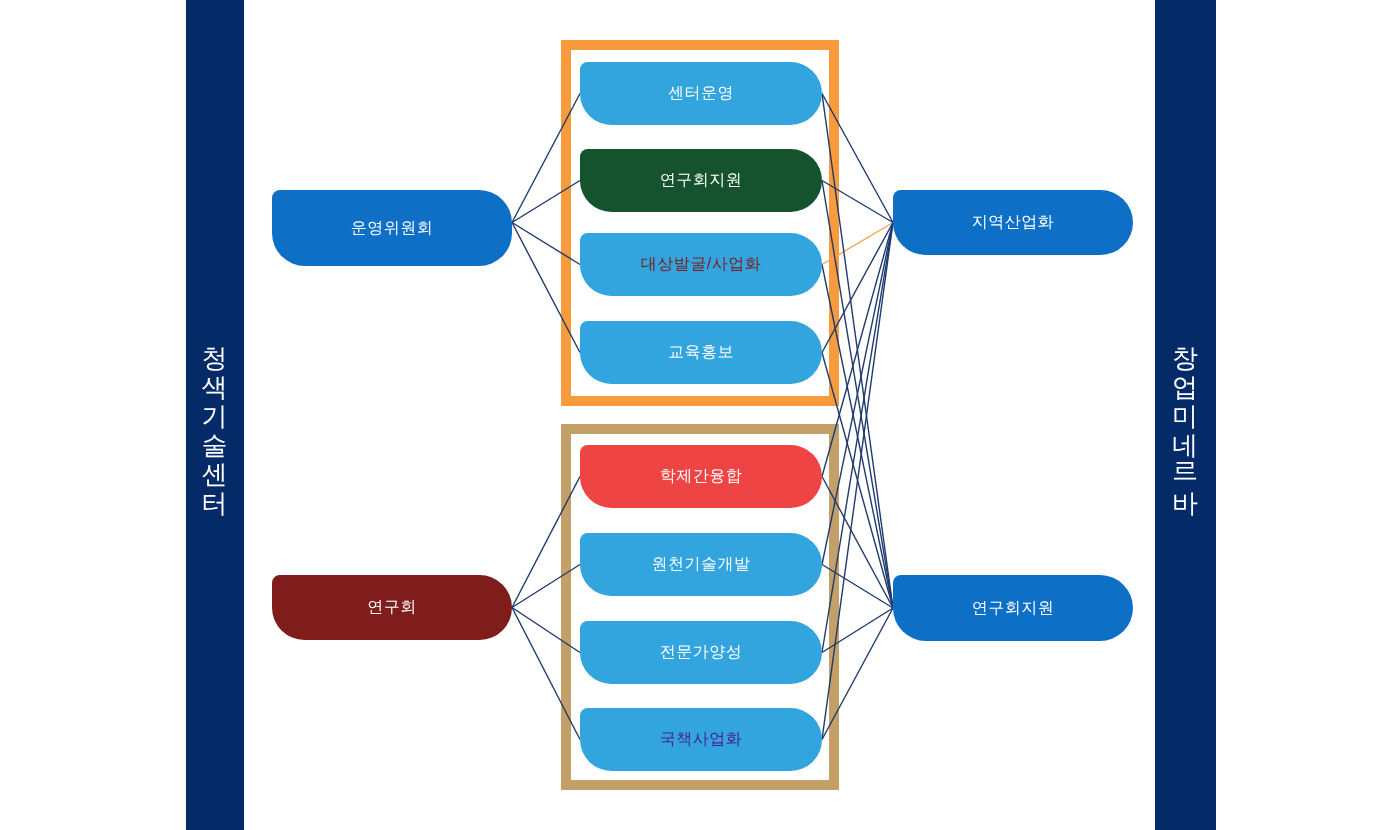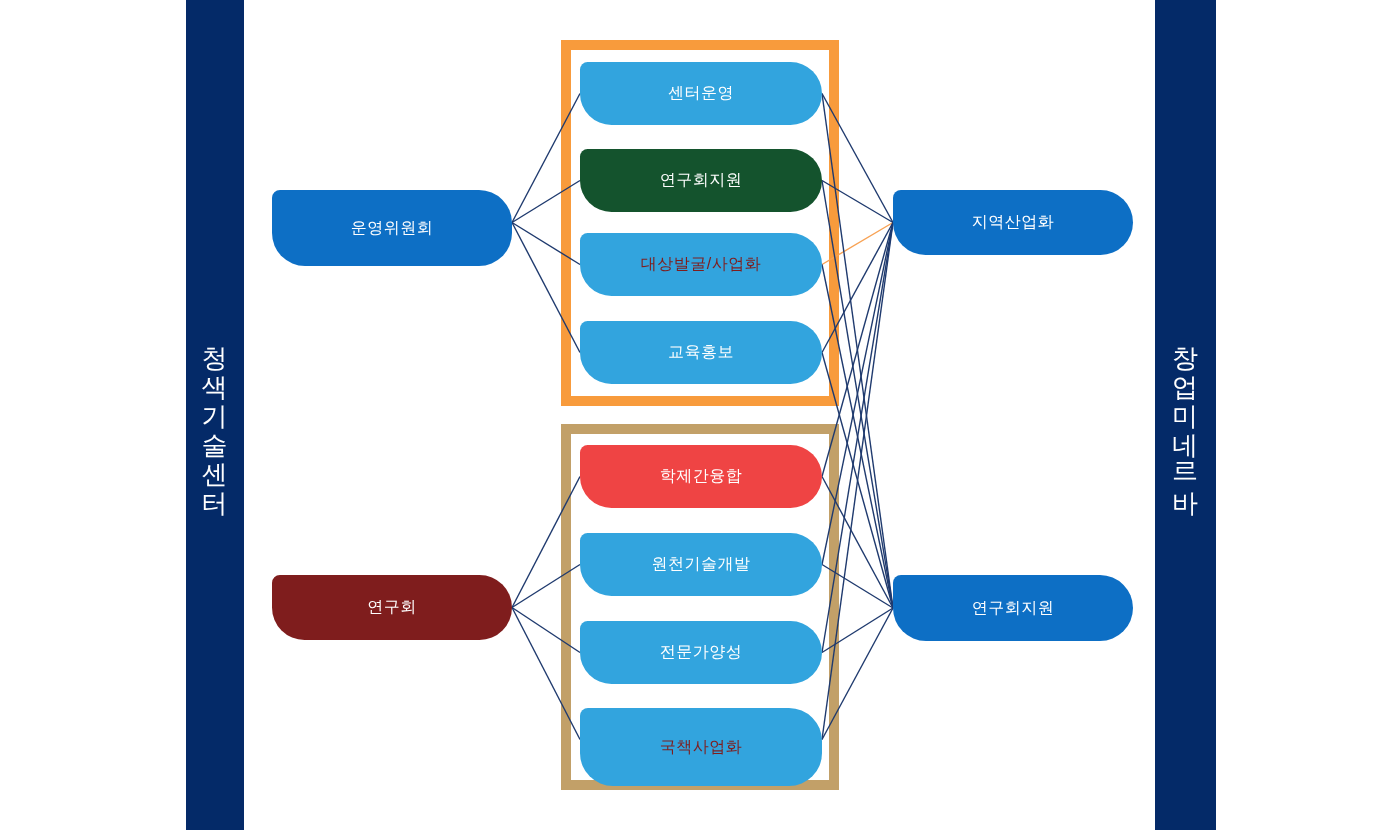--- a/index.html
+++ b/index.html
@@ -103,20 +103,20 @@
       <div class="node" style="left: 272px; top: 575px; width: 240px; height: 65px; background: #7f1d1d; color: rgb(255, 255, 255);">연구회</div>
       <div class="node" style="left: 893px; top: 190px; width: 240px; height: 65px; background: rgb(13, 111, 197); color: rgb(255, 255, 255);">지역산업화</div>
       <div class="node" style="left: 893px; top: 575px; width: 240px; height: 66px; background: rgb(13, 111, 197); color: rgb(255, 255, 255);">연구회지원</div>
       <div class="node" style="left: 580px; top: 62px; width: 242px; height: 63px; background: rgb(50, 164, 222); color: rgb(255, 255, 255);">센터운영</div>
       <div class="node" style="left: 580px; top: 149px; width: 242px; height: 63px; background: #14532d; color: rgb(255, 255, 255);">연구회지원</div>
       <div class="node" style="left: 580px; top: 233px; width: 242px; height: 63px; background: rgb(50, 164, 222); color: #7f1d1d;">대상발굴/사업화</div>
       <div class="node" style="left: 580px; top: 321px; width: 242px; height: 63px; background: rgb(50, 164, 222); color: rgb(255, 255, 255);">교육홍보</div>
       <div class="node" style="left: 580px; top: 445px; width: 242px; height: 63px; background: #ef4444; color: rgb(255, 255, 255);">학제간융합</div>
       <div class="node" style="left: 580px; top: 533px; width: 242px; height: 63px; background: rgb(50, 164, 222); color: rgb(255, 255, 255);">원천기술개발</div>
       <div class="node" style="left: 580px; top: 621px; width: 242px; height: 63px; background: rgb(50, 164, 222); color: rgb(255, 255, 255);">전문가양성</div>
-      <div class="node" style="left: 580px; top: 708px; width: 242px; height: 78px; background: rgb(50, 164, 222); color: #7f1d1d;">국책사업화</div>
+      <div class="node" style="left: 580px; top: 708px; width: 242px; height: 63px; background: rgb(50, 164, 222); color: #4c1d95;">국책사업화</div>
     </div>
 
   <aside class="sidebar right" style="background: rgb(4, 42, 104);">
     <span class="vlabel" style="color: rgb(255, 255, 255);">창업미네르바</span>
   </aside>
 
 </div>
 
 </body></html>

